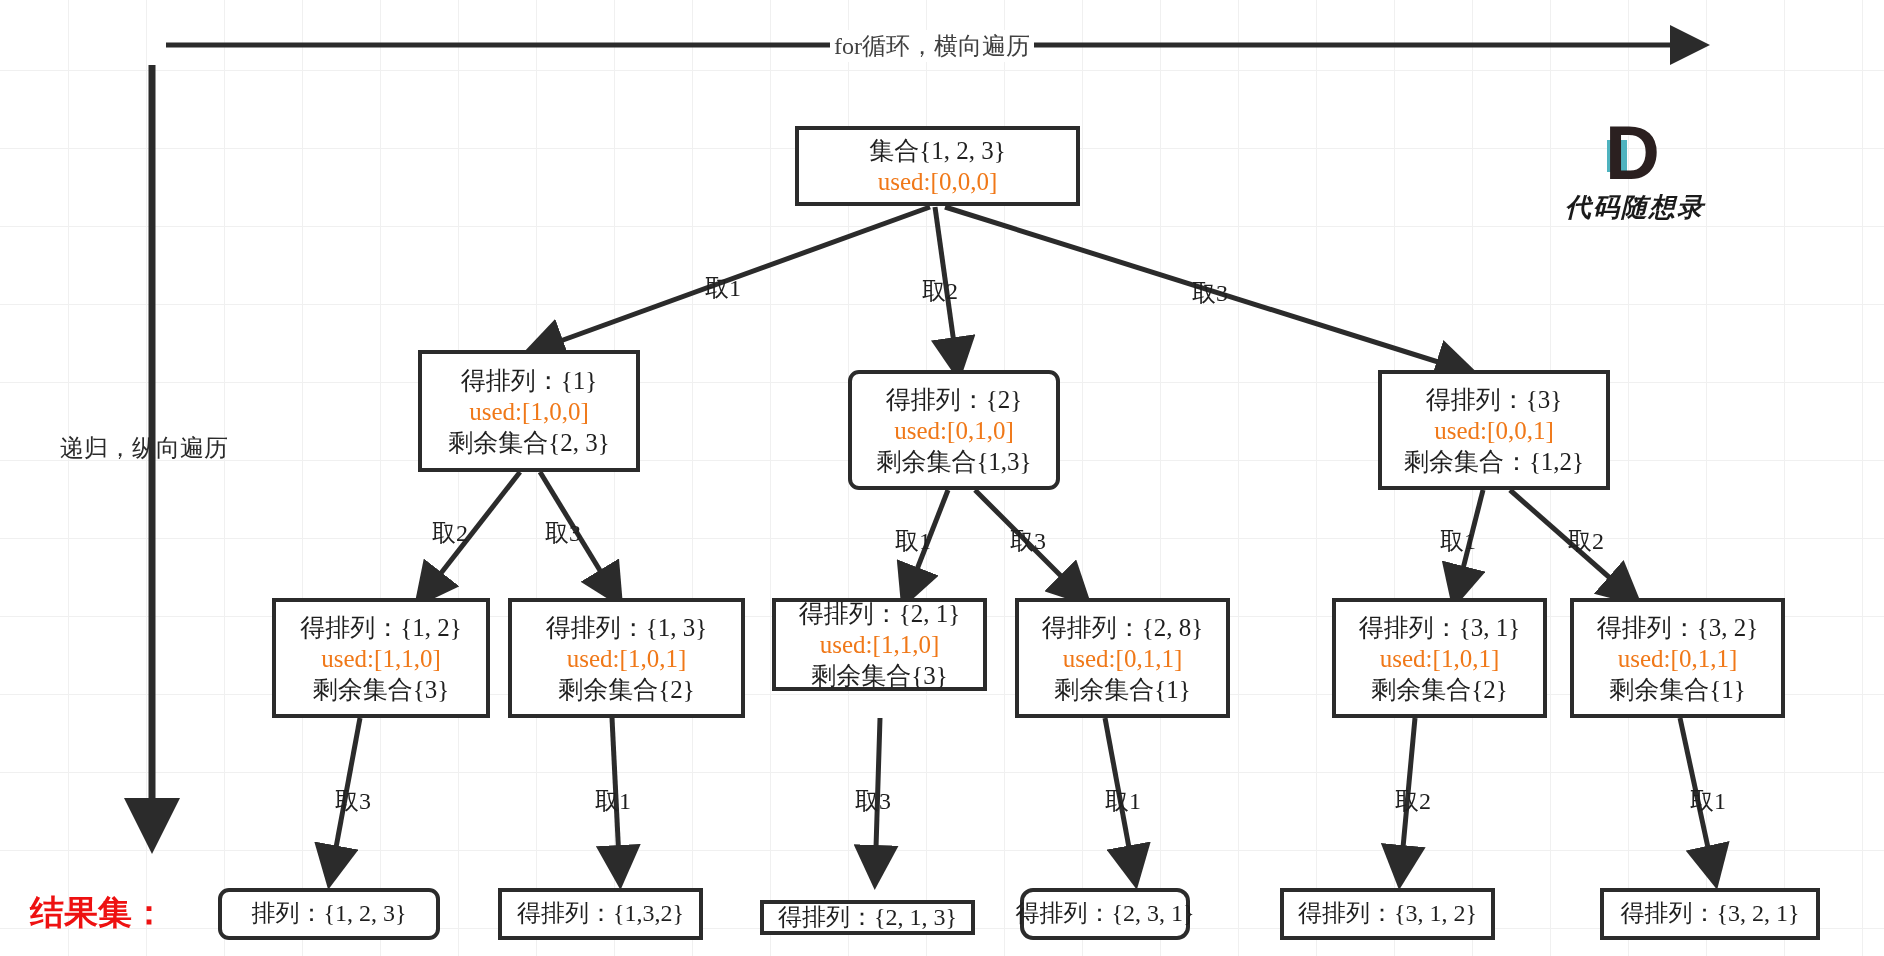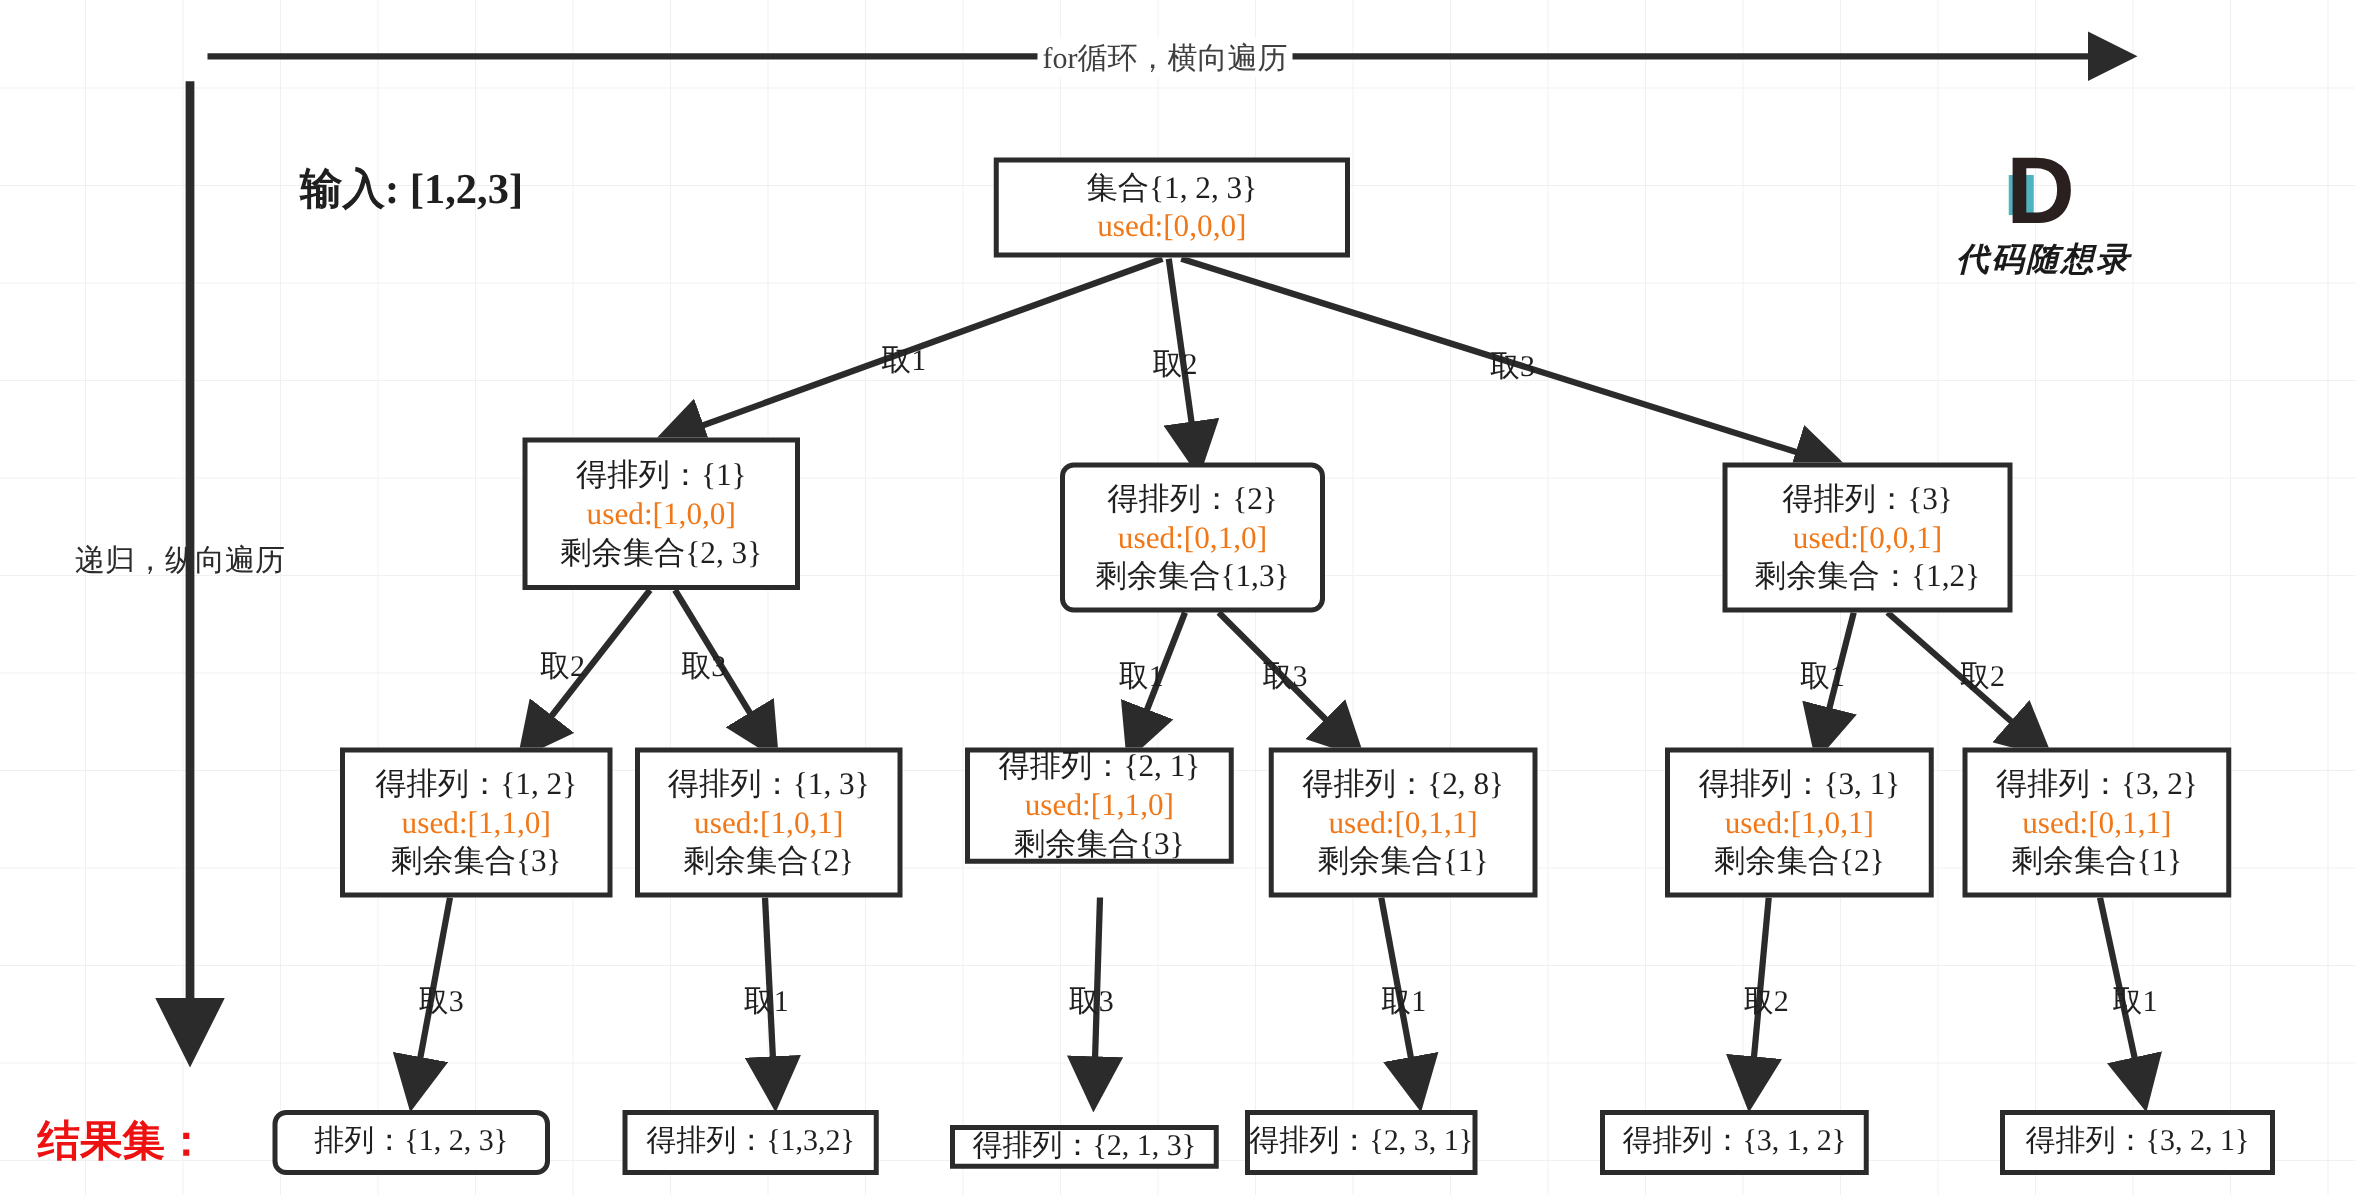--- a/index.html
+++ b/index.html
@@ -171,21 +171,20 @@
     <line x1="612" y1="718" x2="620" y2="880" stroke="#2b2b2b" stroke-width="5" marker-end="url(#arrow)"></line>
     <line x1="880" y1="718" x2="875" y2="880" stroke="#2b2b2b" stroke-width="5" marker-end="url(#arrow)"></line>
     <line x1="1105" y1="718" x2="1135" y2="880" stroke="#2b2b2b" stroke-width="5" marker-end="url(#arrow)"></line>
     <line x1="1415" y1="718" x2="1400" y2="880" stroke="#2b2b2b" stroke-width="5" marker-end="url(#arrow)"></line>
     <line x1="1680" y1="718" x2="1715" y2="880" stroke="#2b2b2b" stroke-width="5" marker-end="url(#arrow)"></line>
   </svg>
 
   <div class="top-axis-label" style="left:830px; top:30px;">for循环，横向遍历</div>
   <div class="axis-label" style="left:60px; top:432px;">递归，纵向遍历</div>
 
-  <div class="input-label" style="left:240px; top:128px;">输入: [1,2,3]</div>
 
   <div class="result-label" style="left:30px; top:890px;">结果集：</div>
 
   <div class="logo" style="left:1545px; top:118px;">
     <div class="logo-mark">
       <div class="logo-accent"></div>
       <div class="logo-d">D</div>
     </div>
     <div class="logo-text">代码随想录</div>
   </div>
@@ -209,21 +208,21 @@
     <div class="ln">得排列：{3}</div>
     <div class="used">used:[0,0,1]</div>
     <div class="ln">剩余集合：{1,2}</div>
   </div>
 
   <div class="node" style="left:272px; top:598px; width:218px; height:120px;">
     <div class="ln">得排列：{1, 2}</div>
     <div class="used">used:[1,1,0]</div>
     <div class="ln">剩余集合{3}</div>
   </div>
-  <div class="node" style="left:508px; top:598px; width:214px; height:120px;">
+  <div class="node" style="left:508px; top:598px; width:237px; height:120px;">
     <div class="ln">得排列：{1, 3}</div>
     <div class="used">used:[1,0,1]</div>
     <div class="ln">剩余集合{2}</div>
   </div>
   <div class="node" style="left:772px; top:598px; width:215px; height:93px;">
     <div class="ln">得排列：{2, 1}</div>
     <div class="used">used:[1,1,0]</div>
     <div class="ln">剩余集合{3}</div>
   </div>
   <div class="node" style="left:1015px; top:598px; width:215px; height:120px;">
@@ -244,21 +243,21 @@
 
   <div class="node leaf" style="left:218px; top:888px; width:222px; height:52px;border-radius:11px;">
     <div class="ln">排列：{1, 2, 3}</div>
   </div>
   <div class="node leaf" style="left:498px; top:888px; width:205px; height:52px;">
     <div class="ln">得排列：{1,3,2}</div>
   </div>
   <div class="node leaf" style="left:760px; top:900px; width:215px; height:35px;">
     <div class="ln">得排列：{2, 1, 3}</div>
   </div>
-  <div class="node leaf" style="left:996px; top:888px; width:186px; height:52px;">
+  <div class="node leaf" style="left:1020px; top:888px; width:170px; height:52px;border-radius:13px;">
     <div class="ln">得排列：{2, 3, 1}</div>
   </div>
   <div class="node leaf" style="left:1280px; top:888px; width:215px; height:52px;">
     <div class="ln">得排列：{3, 1, 2}</div>
   </div>
   <div class="node leaf" style="left:1600px; top:888px; width:220px; height:52px;">
     <div class="ln">得排列：{3, 2, 1}</div>
   </div>
 
   <div class="edge-label" style="left:705px; top:272px;">取1</div>

